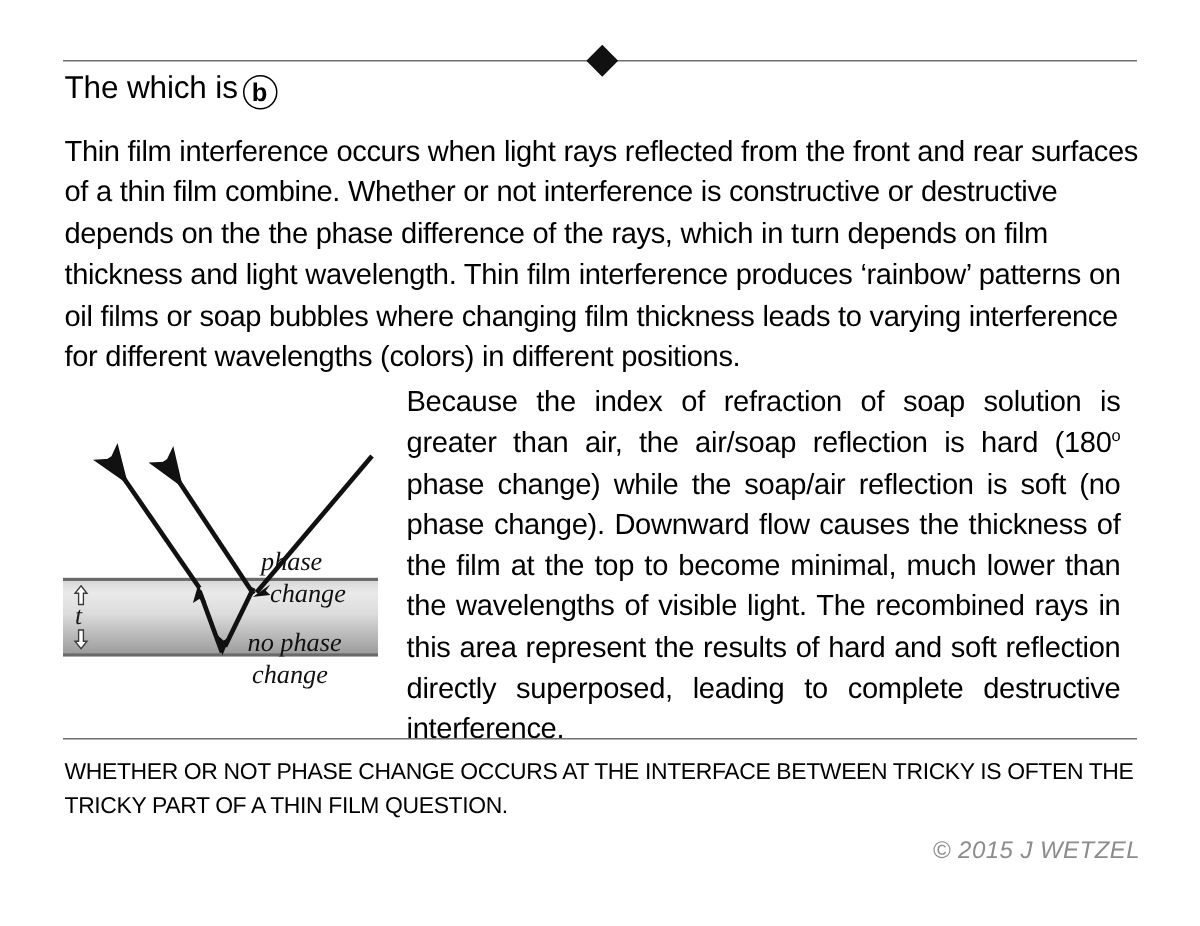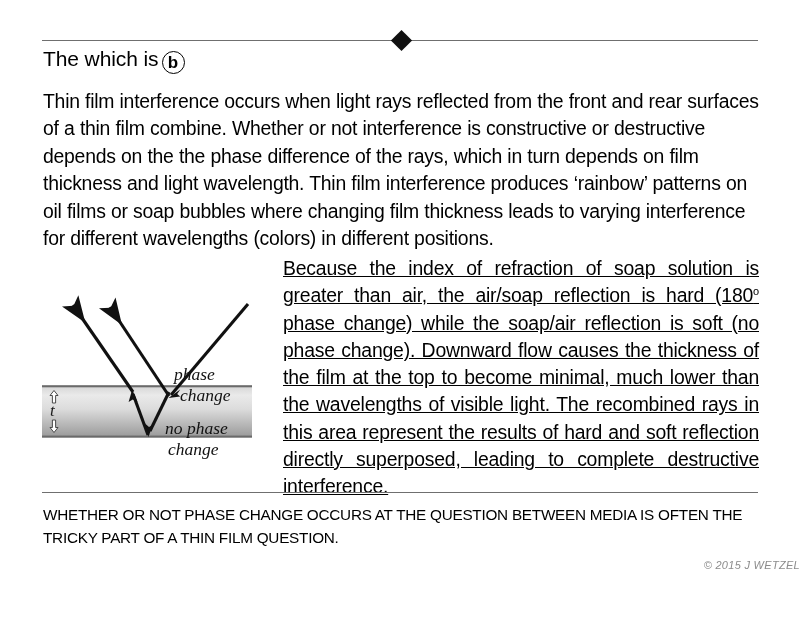--- a/index.html
+++ b/index.html
@@ -75,28 +75,27 @@
     font-size: 19.4px;
     line-height: 27.4px;
     letter-spacing: -0.25px;
     text-align: left;
     word-spacing: 0.2px;
   }
 
   
   .right-par {
     position: absolute;
-    left: 283px;
+    left: 271px;
     top: 255px;
     width: 476px;
     font-size: 19.4px;
     line-height: 27.3px;
     text-align: justify;
     letter-spacing: -0.2px;
-    text-decoration: underline;
   }
   .right-par sup {
     font-size: 11px;
     vertical-align: 7px;
     line-height: 0;
   }
 
   
   .diagram {
     position: absolute;
@@ -130,25 +129,24 @@
     letter-spacing: -0.25px;
   }
 
   
   .copyright {
     position: absolute;
     left: 0;
     top: 559px;
     width: 760px;
     text-align: right;
-    font-size: 11px;
+    font-size: 16px;
     font-style: italic;
     color: #8c8c8c;
     letter-spacing: 0.3px;
-    margin-left: 40px;
   }
 </style>
 </head>
 <body>
 
 <div class="top-rule-wrap">
   <div class="top-rule"></div>
   <div class="diamond"></div>
 </div>
 
@@ -214,15 +212,15 @@
 
     <text x="134" y="92" font-family="'Liberation Serif', serif" font-size="17.5" font-style="italic" fill="#111111">phase</text>
     <text x="140" y="113" font-family="'Liberation Serif', serif" font-size="17.5" font-style="italic" fill="#111111">change</text>
     <text x="125" y="146" font-family="'Liberation Serif', serif" font-size="17.5" font-style="italic" fill="#111111">no phase</text>
     <text x="128" y="167" font-family="'Liberation Serif', serif" font-size="17.5" font-style="italic" fill="#111111">change</text>
   </svg>
 </div>
 
 <div class="bottom-rule"></div>
 
-<div class="caption">WHETHER OR NOT PHASE CHANGE OCCURS AT THE QUESTION BETWEEN MEDIA IS OFTEN THE TRICKY PART OF A THIN FILM QUESTION.</div>
+<div class="caption">WHETHER OR NOT PHASE CHANGE OCCURS AT THE INTERFACE BETWEEN TRICKY IS OFTEN THE TRICKY PART OF A THIN FILM QUESTION.</div>
 
 <div class="copyright">© 2015 J WETZEL</div>
 
 </body></html>

